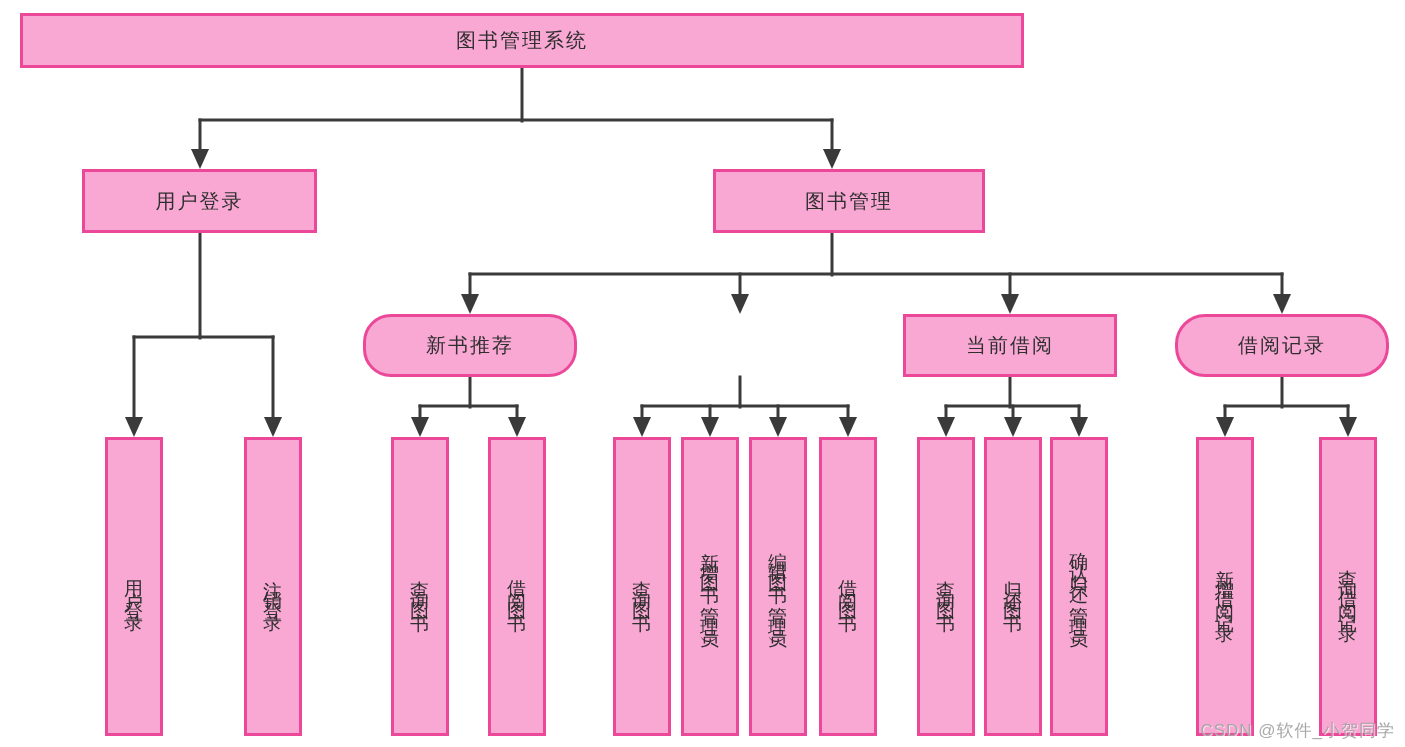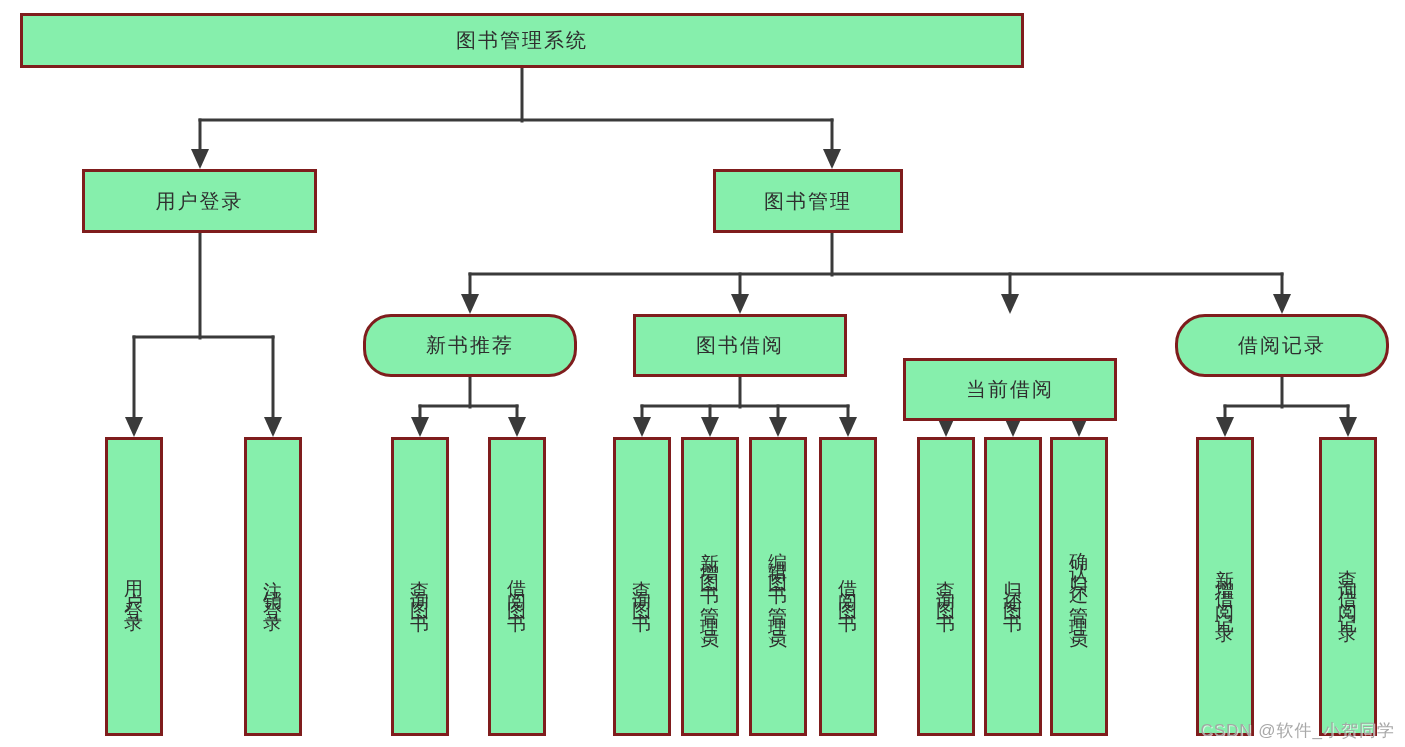--- a/index.html
+++ b/index.html
@@ -9,22 +9,22 @@
     background:#ffffff;
     font-family:"Liberation Sans","DejaVu Sans",sans-serif;
     overflow:hidden;
   }
   #connectors{position:absolute;left:0;top:0;width:1405px;height:747px;}
   #connectors line{stroke:#3a3a3a;stroke-width:3;stroke-linecap:square;}
   #connectors polygon{fill:#3a3a3a;}
   .node{
     position:absolute;
     box-sizing:border-box;
-    background:#86efac;
-    border:3px solid #7f1d1d;
+    background:#f9a8d4;
+    border:3px solid #ec4899;
     display:flex;
     align-items:center;
     justify-content:center;
     color:#2f2f2f;
   }
   .h-node .label{
     font-size:20px;
     letter-spacing:2px;
     white-space:nowrap;
   }
@@ -109,31 +109,28 @@
     <polygon points="1339,417 1357,417 1348,437"></polygon>
   </svg>
 
   <div class="node h-node" style="left:20px;top:13px;width:1004px;height:55px;">
     <span class="label">图书管理系统</span>
   </div>
 
   <div class="node h-node" style="left:82px;top:169px;width:235px;height:64px;">
     <span class="label">用户登录</span>
   </div>
-  <div class="node h-node" style="left:713px;top:169px;width:190px;height:64px;">
+  <div class="node h-node" style="left:713px;top:169px;width:272px;height:64px;">
     <span class="label">图书管理</span>
   </div>
 
   <div class="node h-node" style="left:363px;top:314px;width:214px;height:63px;border-radius:28px;">
     <span class="label">新书推荐</span>
   </div>
-  <div class="node h-node" style="left:633px;top:314px;width:214px;height:63px;">
-    <span class="label">图书借阅</span>
-  </div>
-  <div class="node h-node" style="left:903px;top:314px;width:214px;height:63px;margin-top:44px;">
+  <div class="node h-node" style="left:903px;top:314px;width:214px;height:63px;">
     <span class="label">当前借阅</span>
   </div>
   <div class="node h-node" style="left:1175px;top:314px;width:214px;height:63px;border-radius:30px;">
     <span class="label">借阅记录</span>
   </div>
 
   <div class="node v-node" style="left:105px;top:437px;width:58px;height:299px;">
     <span class="label">用户登录</span>
   </div>
   <div class="node v-node" style="left:244px;top:437px;width:58px;height:299px;">

